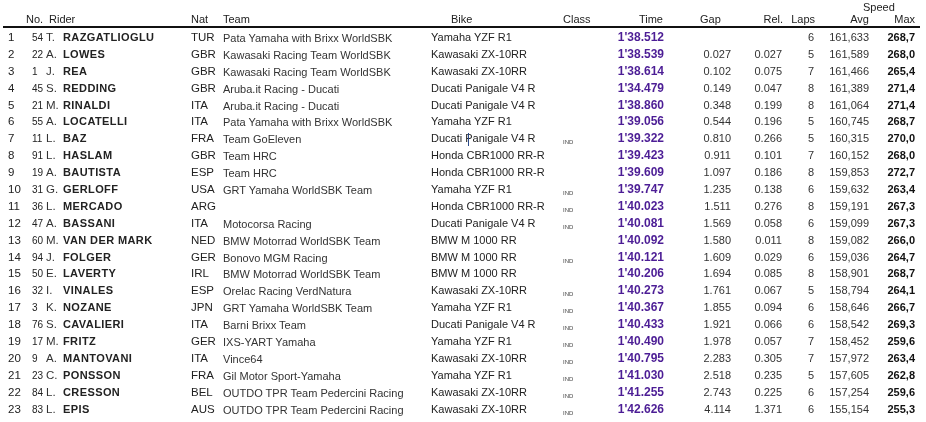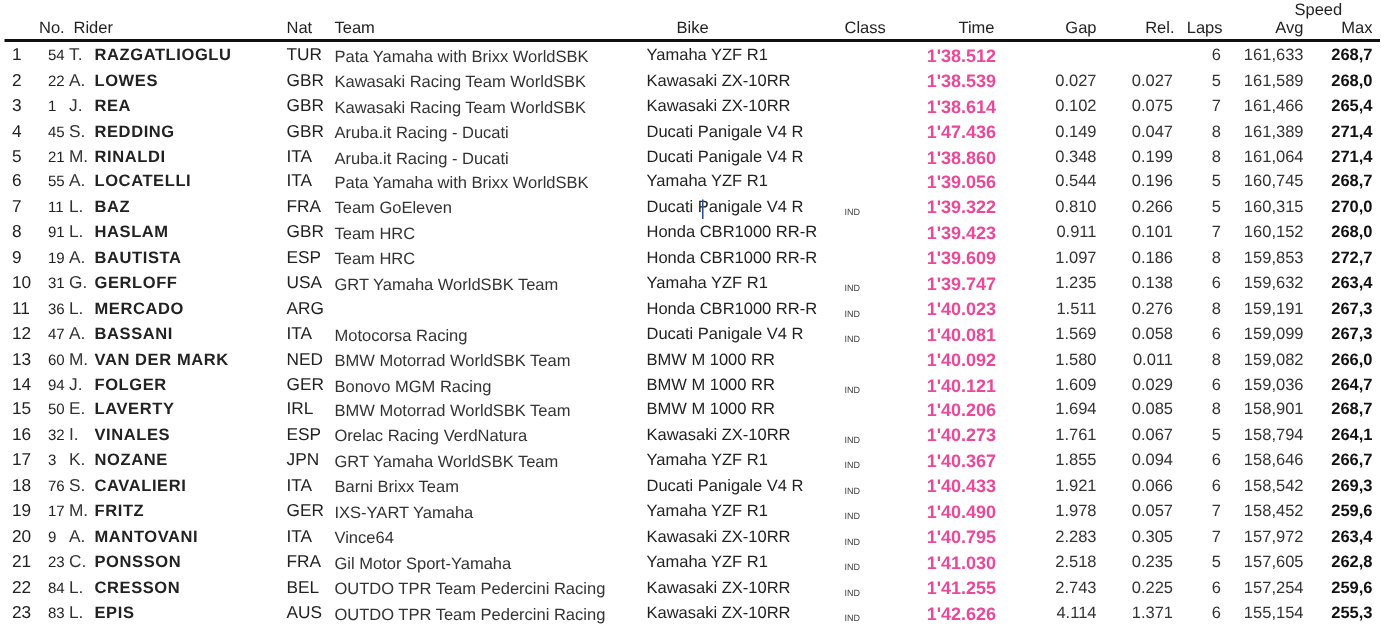--- a/index.html
+++ b/index.html
@@ -13,41 +13,41 @@
   .row { position: relative; height: 16.9px; font-size: 11px; white-space: nowrap; }
   .c { position: absolute; top: 1px; line-height: 14px; }
   .pos { left: 8px; width: 14px; text-align: left; color: #222; font-size: 11.5px; }
   .num { left: 32px; width: 21px; text-align: left; font-weight: normal; font-size: 10px; color: #222; top: 2px; }
   .init { left: 46px; color: #333; font-size: 11.5px; }
   .surname { left: 63px; font-weight: bold; font-size: 11px; letter-spacing: 0.4px; color: #222; }
   .nat { left: 191px; color: #222; font-size: 11.5px; }
   .team { left: 223px; color: #333; font-size: 11px; top: 2px; }
   .bike { left: 431px; color: #222; font-size: 11px; }
   .cls { left: 563px; font-size: 6px; color: #444; top: 5px; }
-  .time { left: 590px; width: 74px; text-align: right; font-weight: bold; font-size: 12px; color: #ec4899; }
+  .time { left: 590px; width: 74px; text-align: right; font-weight: bold; font-size: 12px; color: #4c1d95; }
   .gap { left: 690px; width: 41px; text-align: right; color: #333; }
   .rel { left: 740px; width: 42px; text-align: right; color: #333; }
   .laps { left: 795px; width: 19px; text-align: right; color: #333; }
   .avg { left: 820px; width: 49px; text-align: right; color: #333; }
   .max { left: 875px; width: 40px; text-align: right; font-weight: bold; color: #111; }
   .cursor { position: absolute; left: 468px; top: 133px; width: 1px; height: 13px; background: #2a4a8a; }
 </style>
 </head>
 <body>
 
 <div>
   <div class="hdr" style="left:863px; top:1px;">Speed</div>
   <div class="hdr" style="left:26px; top:13px;">No.</div>
   <div class="hdr" style="left:49px; top:13px;">Rider</div>
   <div class="hdr" style="left:191px; top:13px;">Nat</div>
   <div class="hdr" style="left:223px; top:13px;text-align:center;">Team</div>
   <div class="hdr" style="left:431px; top:13px;padding-left:20px;">Bike</div>
   <div class="hdr" style="left:563px; top:13px;">Class</div>
   <div class="hdr" style="left:630px; top:13px; width:33px; text-align:right;">Time</div>
-  <div class="hdr" style="left:700px; top:13px; width:31px; text-align:right;">Gap</div>
+  <div class="hdr" style="left:700px; top:13px; width:31px; ">Gap</div>
   <div class="hdr" style="left:750px; top:13px; width:33px; text-align:right;">Rel.</div>
   <div class="hdr" style="left:785px; top:13px; width:30px; text-align:right;">Laps</div>
   <div class="hdr" style="left:840px; top:13px; width:29px; text-align:right;">Avg</div>
   <div class="hdr" style="left:885px; top:13px; width:30px; text-align:right;">Max</div>
   <div class="rule"></div>
 
   <div id="rows">
   <div class="row">
     <span class="c pos">1</span>
     <span class="c num">54</span>
@@ -101,21 +101,21 @@
 
   <div class="row">
     <span class="c pos">4</span>
     <span class="c num">45</span>
     <span class="c init">S.</span>
     <span class="c surname">REDDING</span>
     <span class="c nat">GBR</span>
     <span class="c team">Aruba.it Racing - Ducati</span>
     <span class="c bike">Ducati Panigale V4 R</span>
     <span class="c cls"></span>
-    <span class="c time">1'47.436</span>
+    <span class="c time">1'34.479</span>
     <span class="c gap">0.149</span>
     <span class="c rel">0.047</span>
     <span class="c laps">8</span>
     <span class="c avg">161,389</span>
     <span class="c max">271,4</span>
   </div>
 
   <div class="row">
     <span class="c pos">5</span>
     <span class="c num">21</span>

